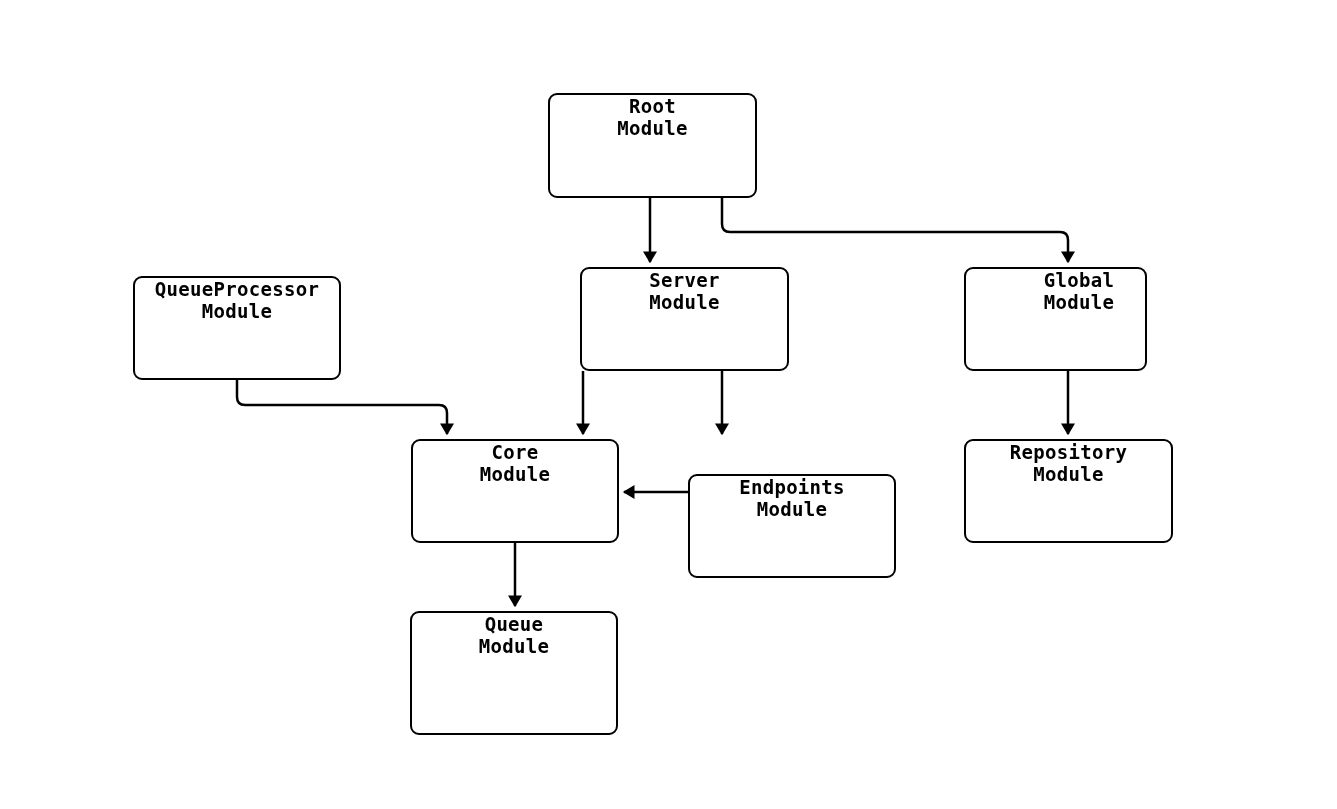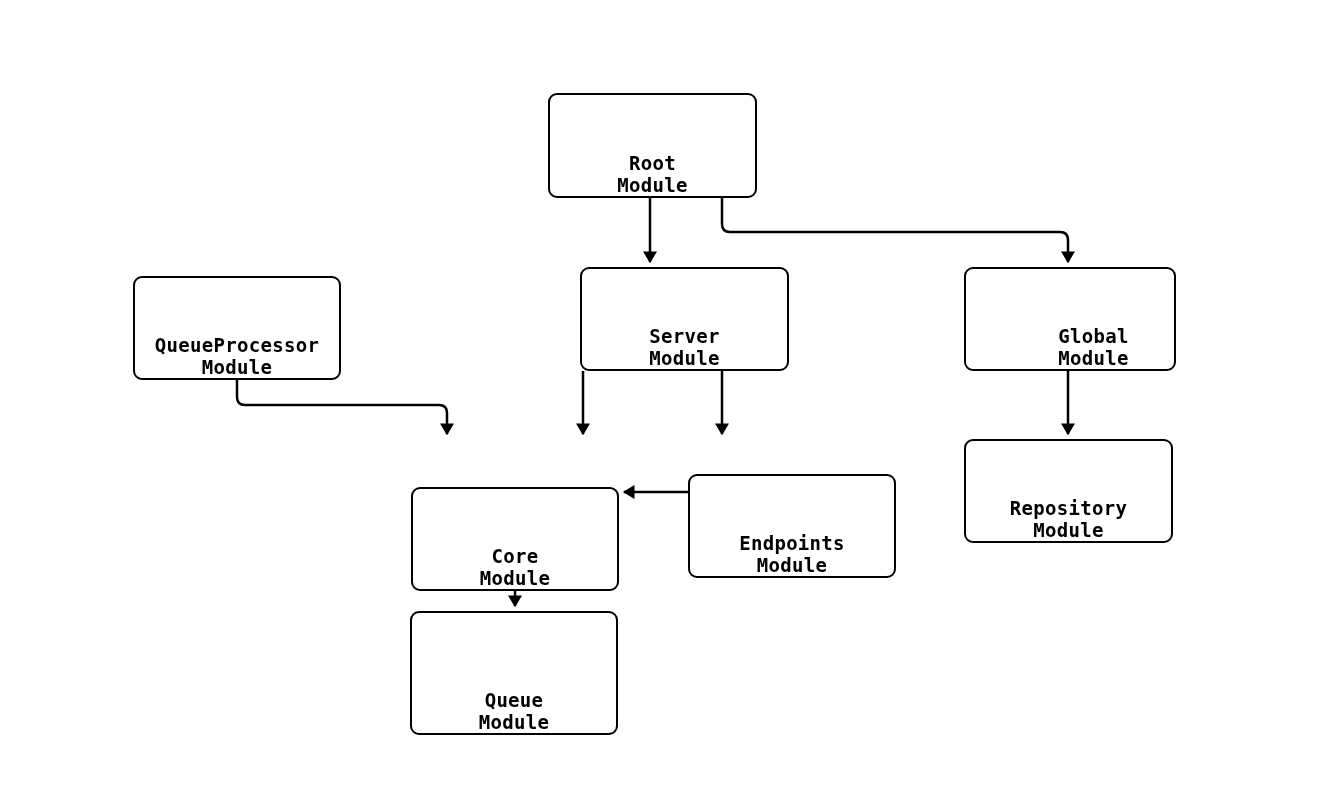--- a/index.html
+++ b/index.html
@@ -22,21 +22,21 @@
     width: 1337px;
     height: 809px;
   }
   .node {
     position: absolute;
     box-sizing: border-box;
     background: #ffffff;
     border: 2.5px solid #000000;
     border-radius: 9px;
     display: flex;
-    align-items: flex-end;
+    align-items: flex-start;
     justify-content: center;
   }
   .node .label {
     font-size: 19px;
     line-height: 22px;
     font-weight: bold;
     color: #000000;
     text-align: center;
     white-space: pre-line;
     letter-spacing: 0.3px;
@@ -73,26 +73,26 @@
   <div class="node" style="left:133px; top:276px; width:208px; height:104px;">
     <div class="label">QueueProcessor
 Module</div>
   </div>
 
   <div class="node" style="left:580px; top:267px; width:209px; height:104px;">
     <div class="label">Server
 Module</div>
   </div>
 
-  <div class="node" style="left:964px; top:267px; width:212px; height:104px;padding-left:47px;">
+  <div class="node" style="left:964px; top:267px; width:183px; height:104px;padding-left:47px;">
     <div class="label">Global
 Module</div>
   </div>
 
-  <div class="node" style="left:411px; top:439px; width:208px; height:104px;margin-top:48px;">
+  <div class="node" style="left:411px; top:439px; width:208px; height:104px;">
     <div class="label">Core
 Module</div>
   </div>
 
   <div class="node" style="left:688px; top:439px; width:208px; height:104px;margin-top:35px;">
     <div class="label">Endpoints
 Module</div>
   </div>
 
   <div class="node" style="left:964px; top:439px; width:209px; height:104px;">

